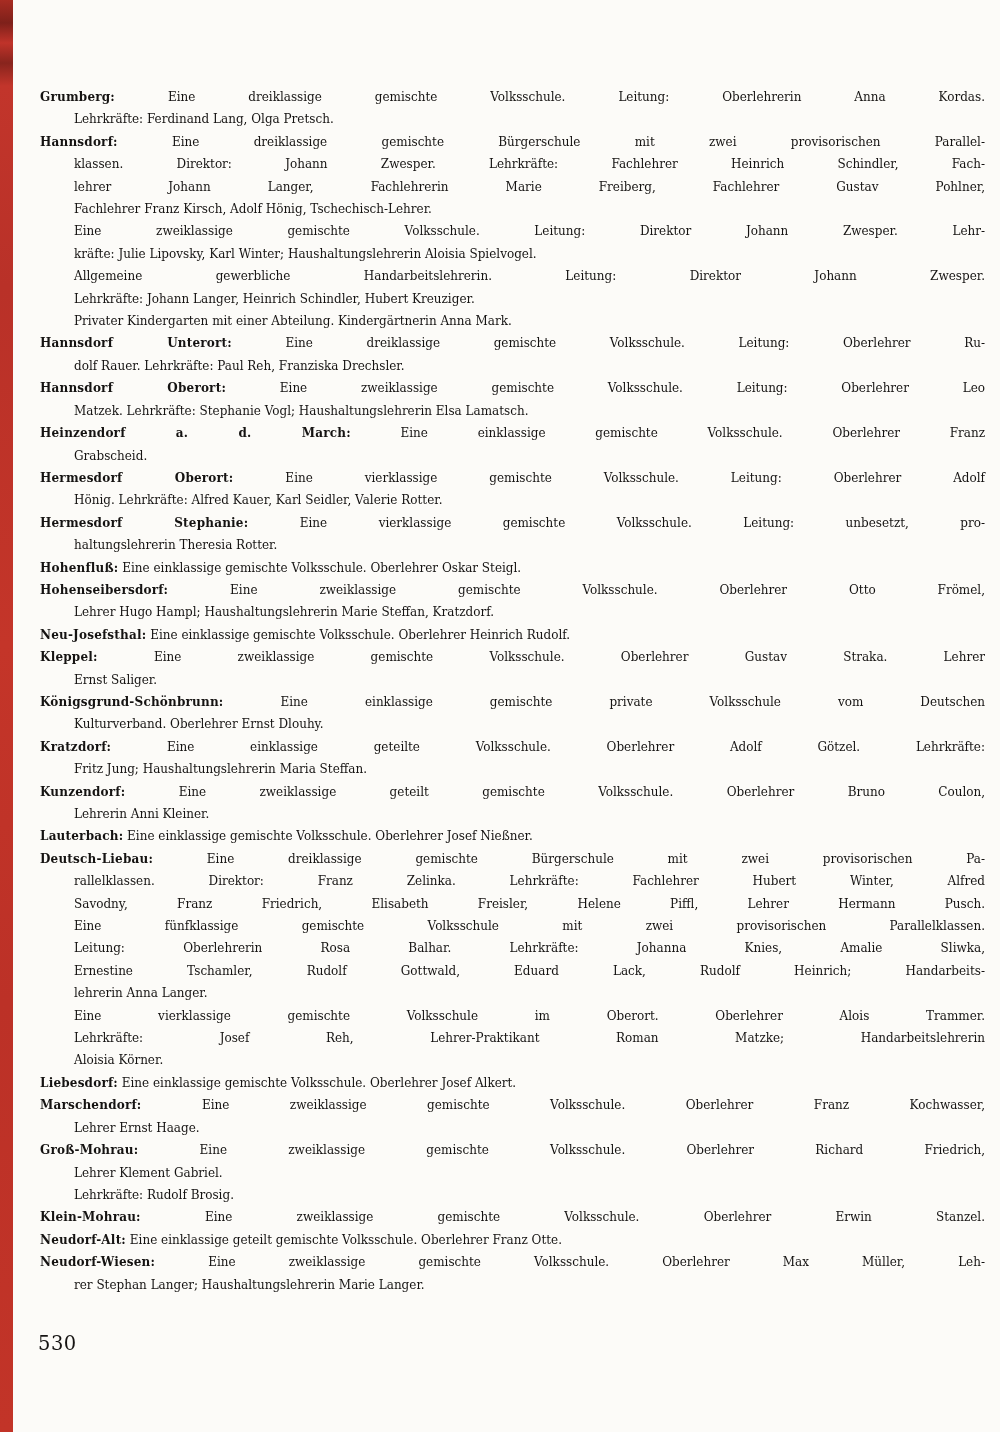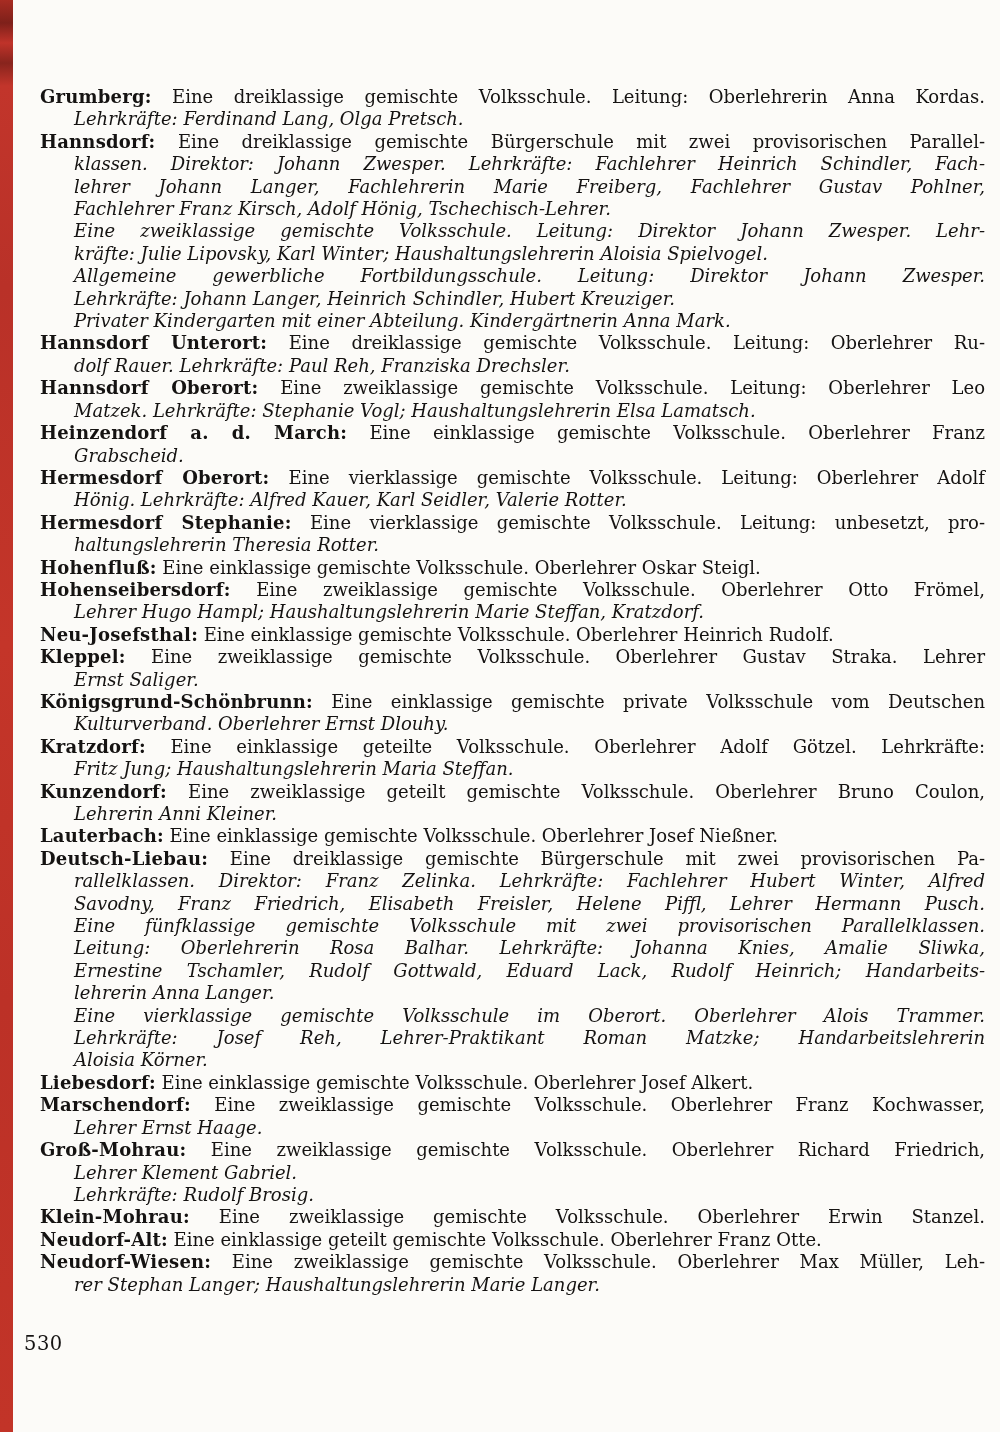--- a/index.html
+++ b/index.html
@@ -12,49 +12,49 @@
   .edge-stripe{
     position:absolute;left:0;top:0;width:13px;height:1432px;
     background:linear-gradient(180deg,
       #a82c22 0%, #7e201a 1.6%, #c0332a 3%, #88241d 4.4%, #c2352b 6%,
       #b93128 20%, #c43529 45%, #bc3127 70%, #c23428 100%);
   }
   .text-block{
     position:absolute;left:40px;top:86px;width:945px;
   }
   .line{
-    font-size:18px;line-height:22.4px;
+    font-size:12px;line-height:22.4px;
     white-space:normal;
   }
-  .line.cont{padding-left:34px;font-style:italic;}
+  .line.cont{padding-left:34px;}
   .line.just{text-align:justify;text-align-last:justify;}
   .line b{font-weight:bold;letter-spacing:.2px;}
   .page-number{
-    position:absolute;left:24px;top:1332px;
+    position:absolute;left:38px;top:1332px;
     font-size:19.5px;font-weight:500;letter-spacing:.5px;
   }
 </style>
 </head>
 <body style="--paper: #fcfbf8; --ink: #151312;">
 
 <div class="page-scan">
   <div class="edge-stripe"></div>
   <div class="text-block">
       <div>
         <div class="line just"><b>Grumberg:</b> Eine dreiklassige gemischte Volksschule. Leitung: Oberlehrerin Anna Kordas.</div>
         <div class="line cont">Lehrkräfte: Ferdinand Lang, Olga Pretsch.</div>
       </div>
       <div>
         <div class="line just"><b>Hannsdorf:</b> Eine dreiklassige gemischte Bürgerschule mit zwei provisorischen Parallel-</div>
         <div class="line cont just">klassen. Direktor: Johann Zwesper. Lehrkräfte: Fachlehrer Heinrich Schindler, Fach-</div>
         <div class="line cont just">lehrer Johann Langer, Fachlehrerin Marie Freiberg, Fachlehrer Gustav Pohlner,</div>
         <div class="line cont">Fachlehrer Franz Kirsch, Adolf Hönig, Tschechisch-Lehrer.</div>
         <div class="line cont just">Eine zweiklassige gemischte Volksschule. Leitung: Direktor Johann Zwesper. Lehr-</div>
         <div class="line cont">kräfte: Julie Lipovsky, Karl Winter; Haushaltungslehrerin Aloisia Spielvogel.</div>
-        <div class="line cont just">Allgemeine gewerbliche Fortbildungsschule. Leitung: Direktor Johann Zwesper.</div>
+        <div class="line cont just">Allgemeine gewerbliche Handarbeitslehrerin. Leitung: Direktor Johann Zwesper.</div>
         <div class="line cont">Lehrkräfte: Johann Langer, Heinrich Schindler, Hubert Kreuziger.</div>
         <div class="line cont">Privater Kindergarten mit einer Abteilung. Kindergärtnerin Anna Mark.</div>
       </div>
       <div>
         <div class="line just"><b>Hannsdorf Unterort:</b> Eine dreiklassige gemischte Volksschule. Leitung: Oberlehrer Ru-</div>
         <div class="line cont">dolf Rauer. Lehrkräfte: Paul Reh, Franziska Drechsler.</div>
       </div>
       <div>
         <div class="line just"><b>Hannsdorf Oberort:</b> Eine zweiklassige gemischte Volksschule. Leitung: Oberlehrer Leo</div>
         <div class="line cont">Matzek. Lehrkräfte: Stephanie Vogl; Haushaltungslehrerin Elsa Lamatsch.</div>

